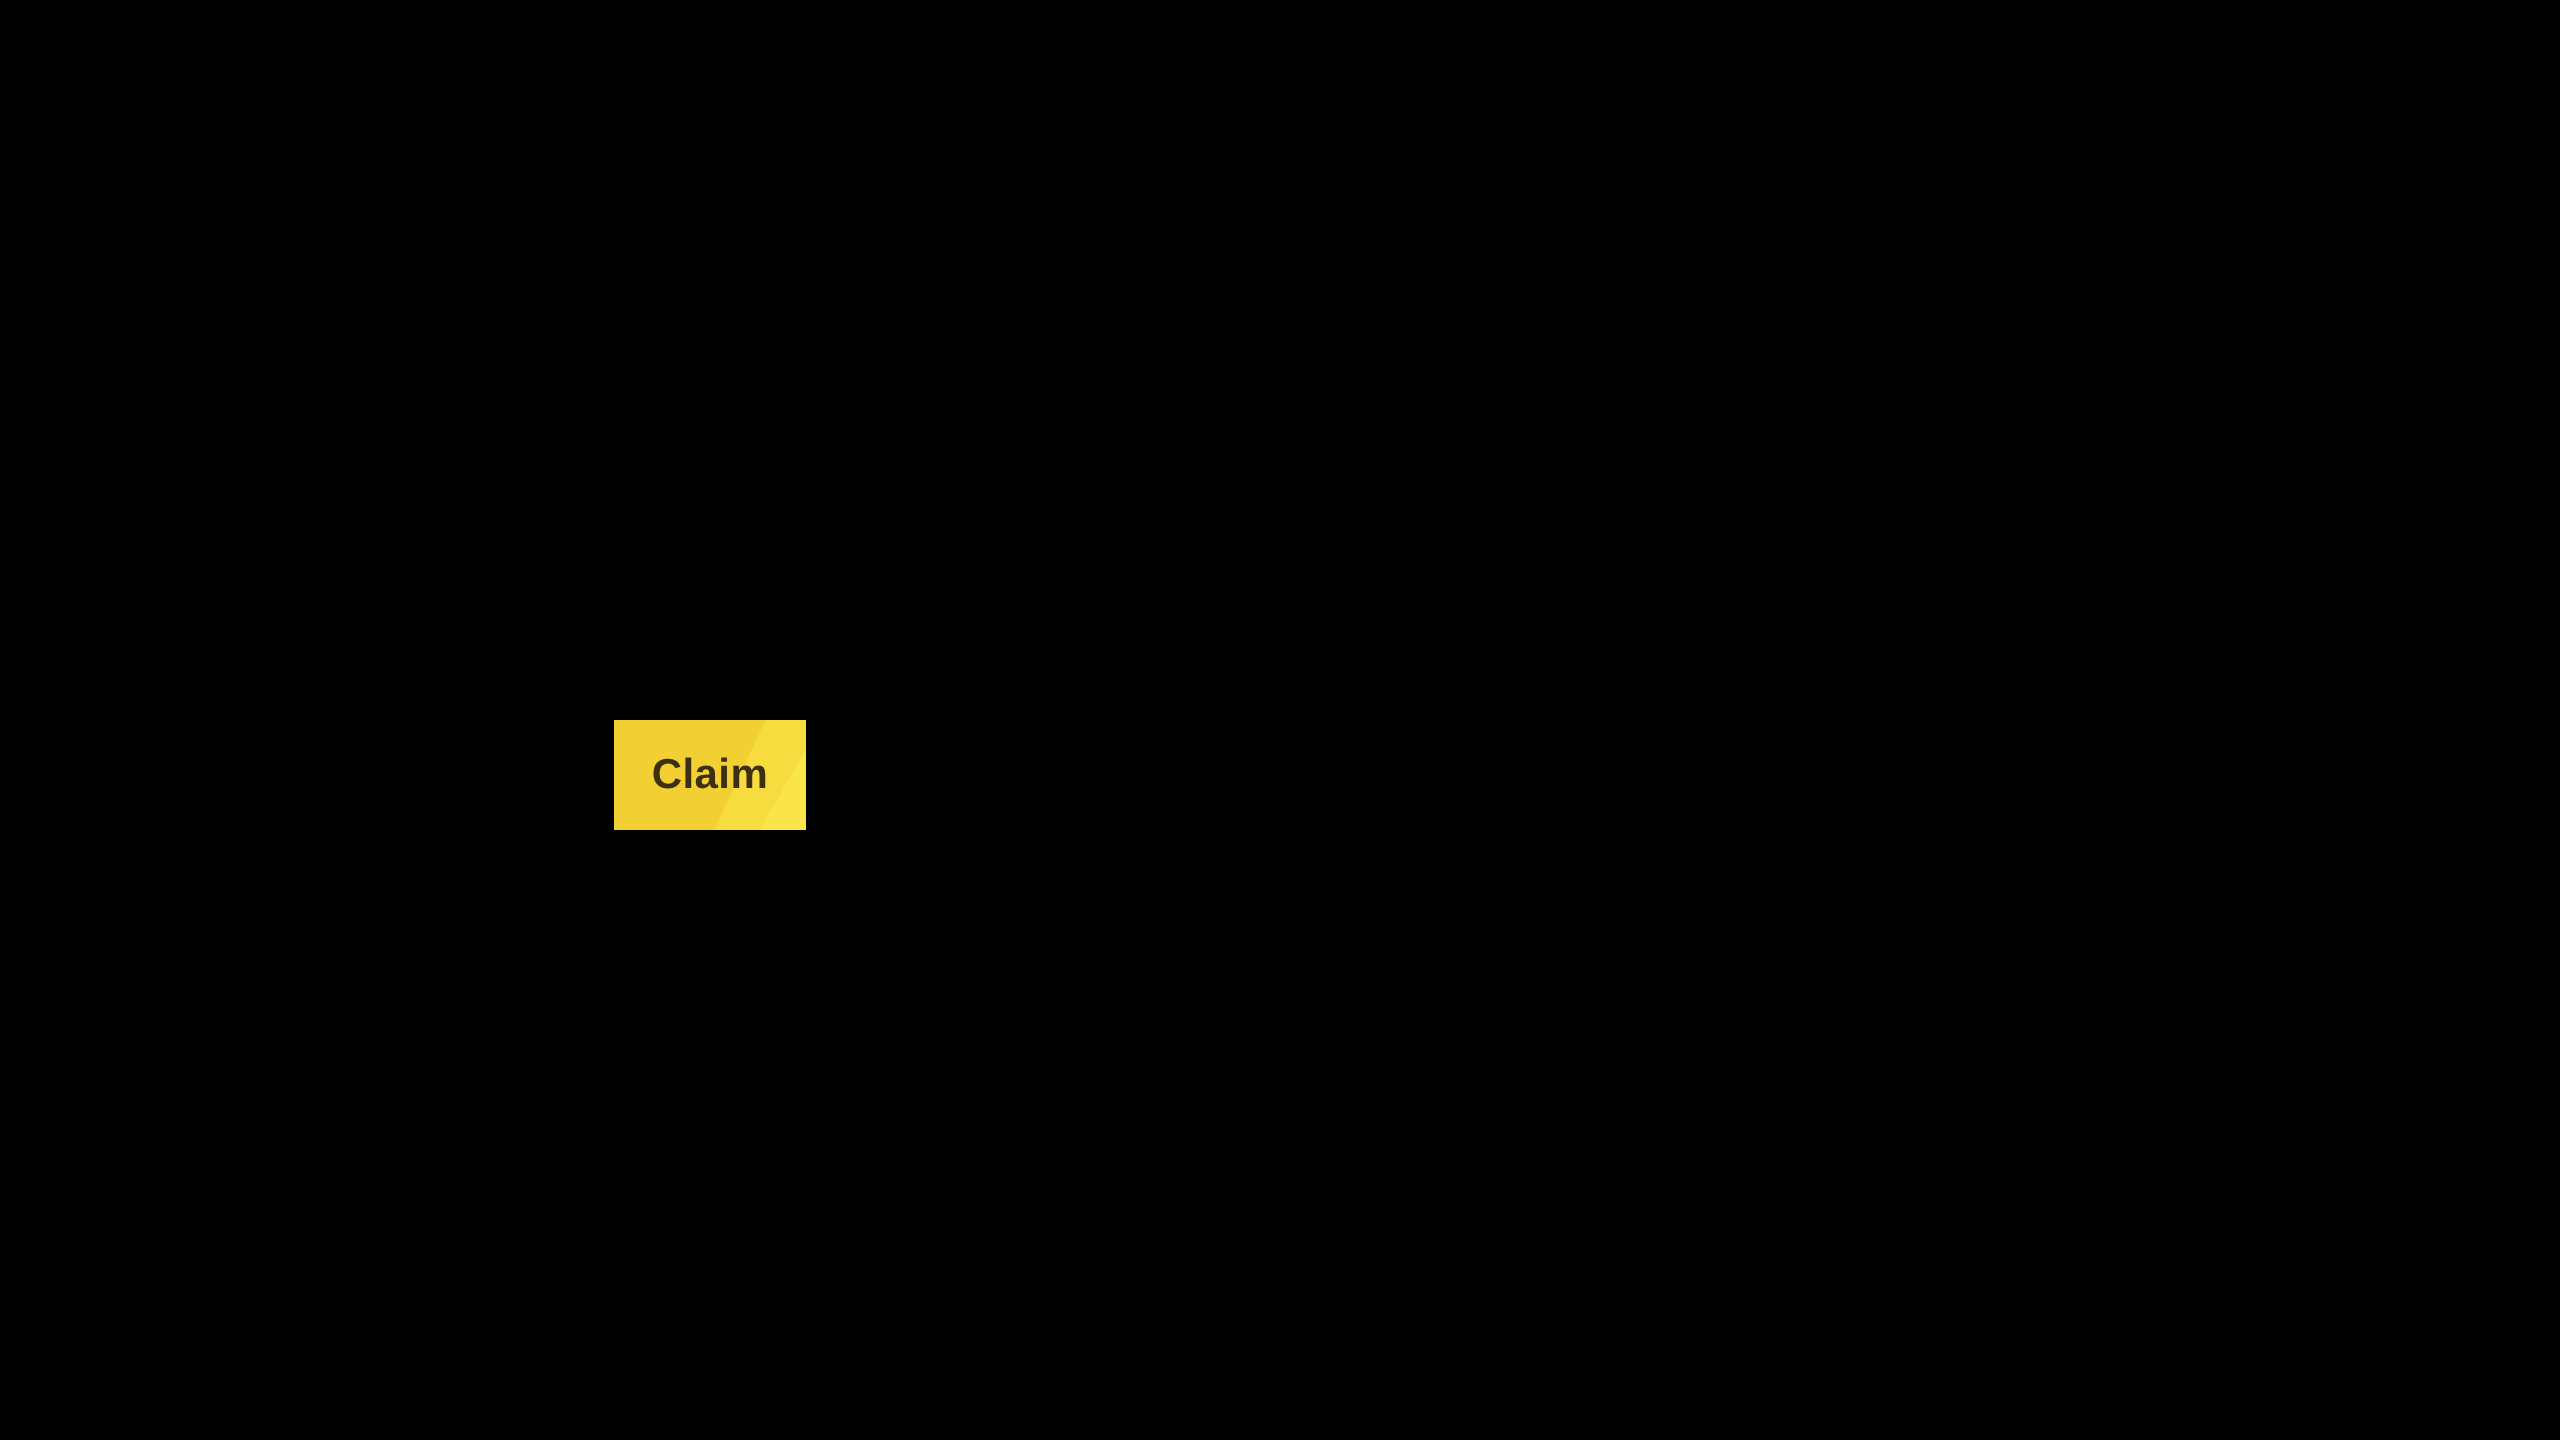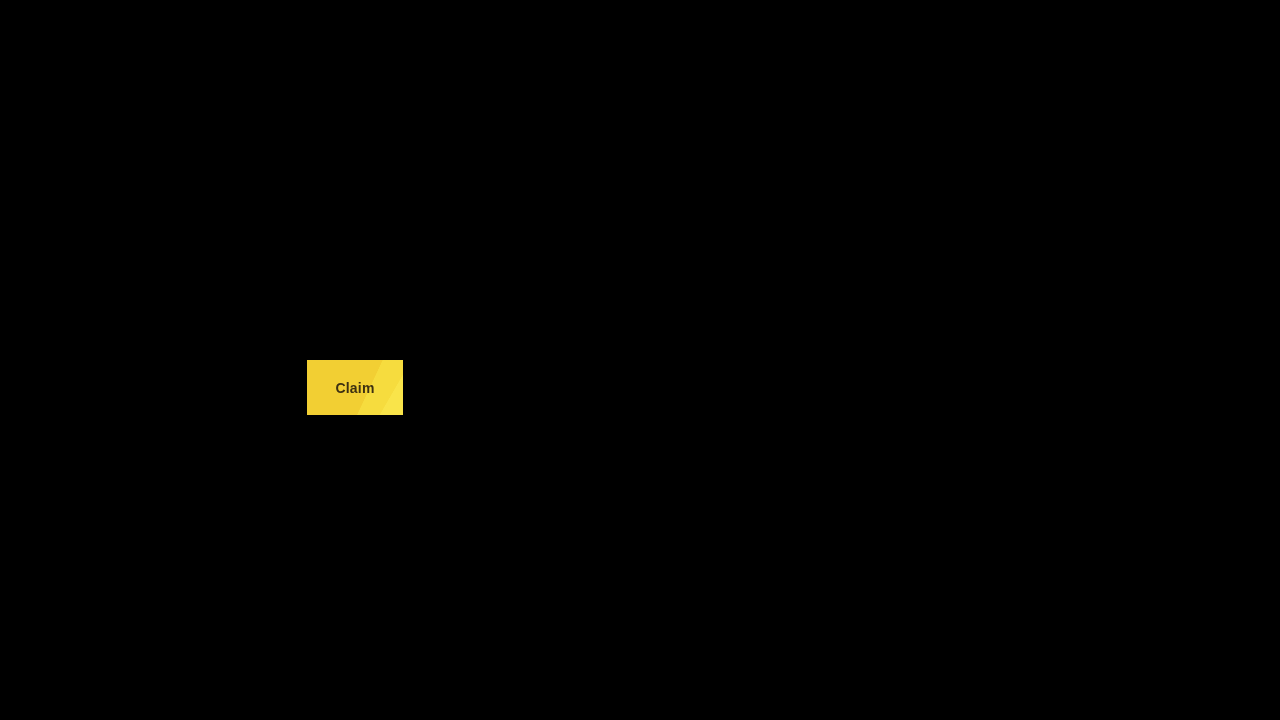--- a/index.html
+++ b/index.html
@@ -32,21 +32,21 @@
     align-items: center;
     justify-content: center;
     
     background:
       linear-gradient(300deg, #f9e44a 0 18%, rgba(0,0,0,0) 18.5%),
       linear-gradient(115deg, #f2cf33 0 62%, #f6dc3e 62.5%);
     background-color: #f2cf33;
   }
   .claim-button .label {
     font-family: "Liberation Sans", sans-serif;
-    font-size: 14px;
+    font-size: 21px;
     font-weight: 700;
     color: #3d3012;
     letter-spacing: 0.2px;
     user-select: none;
   }
 </style>
 </head>
 <body>
 
 <div class="screen">

